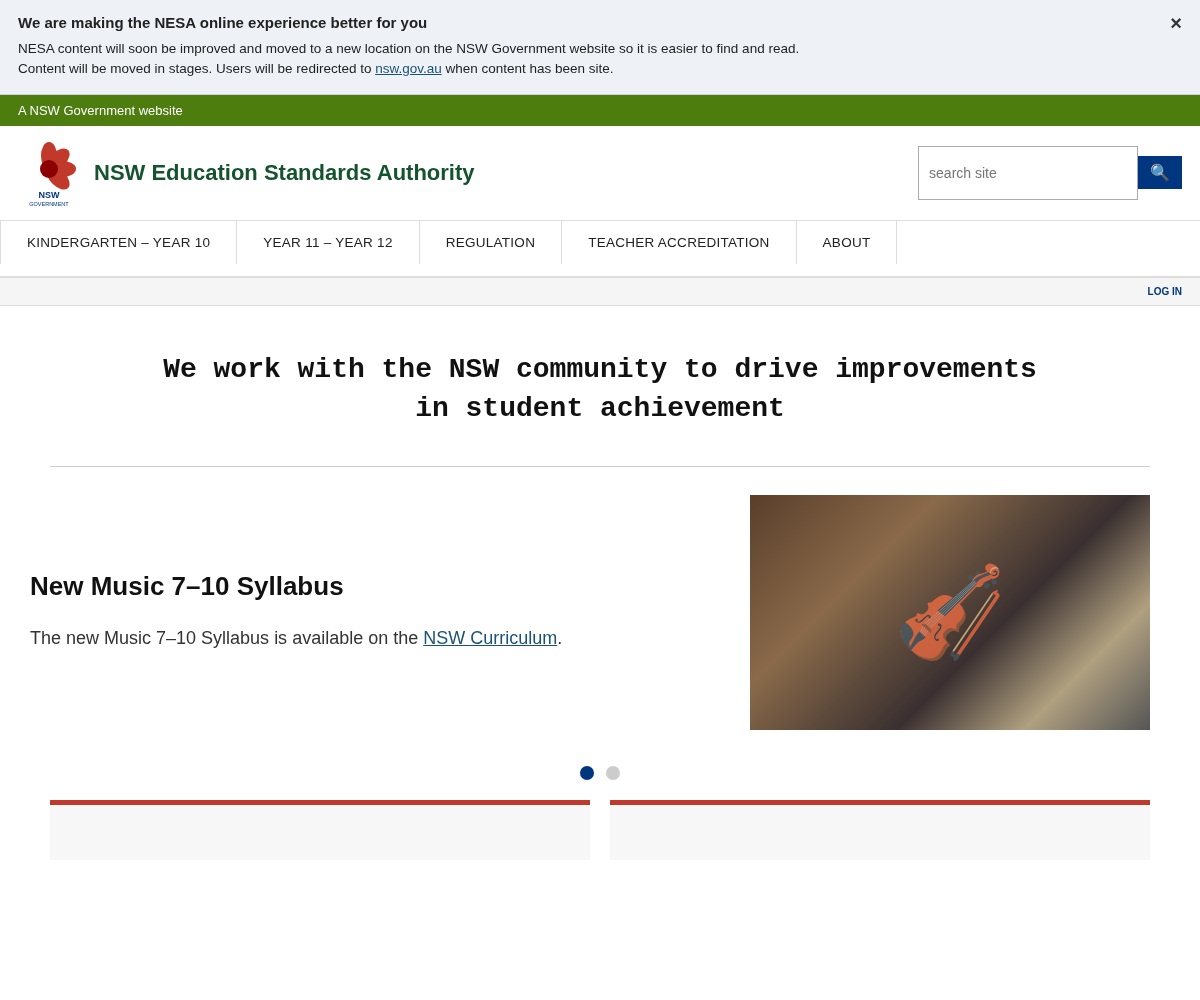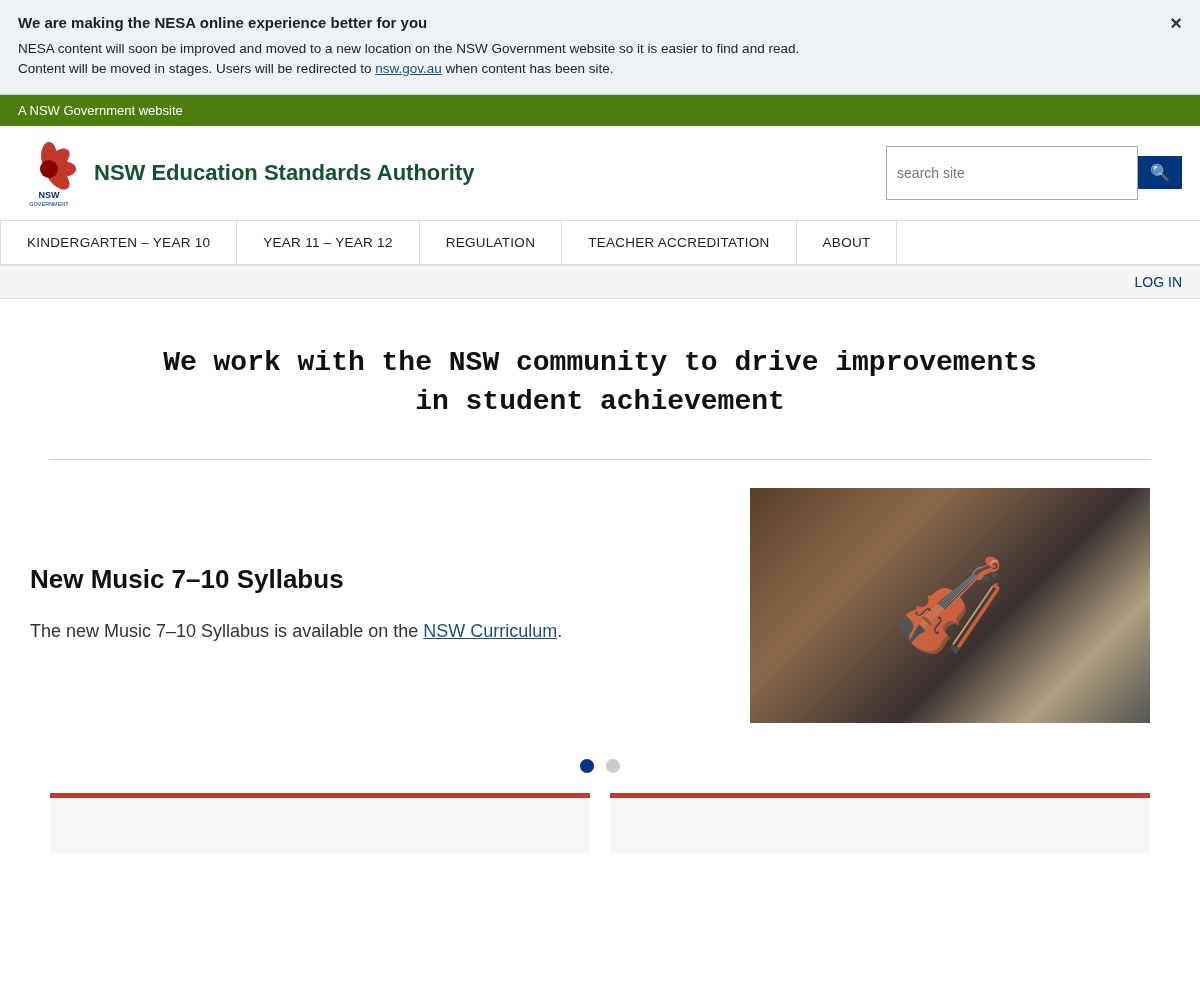--- a/index.html
+++ b/index.html
@@ -65,21 +65,21 @@
       font-weight: bold;
     }
     #header .search-area {
       display: flex;
       align-items: center;
     }
     #header .search-input {
       border: 1px solid #aaa;
       padding: 18px 10px;
       font-size: 14px;
-      width: 252px;
+      width: 220px;
       outline: none;
     }
     #header .search-btn {
       background: #003580;
       border: none;
       padding: 7px 12px;
       cursor: pointer;
       color: #fff;
       font-size: 16px;
     }
@@ -91,21 +91,21 @@
     }
 
     
     #nav {
       border-bottom: 2px solid #ddd;
       background: #fff;
     }
     #nav ul {
       display: flex;
       list-style: none;
-      padding: 0 0 0 0;
+      padding: 0 0 12px 0;
     }
     #nav ul li a {
       display: block;
       padding: 14px 26px;
       font-size: 13.5px;
       color: #222;
       text-decoration: none;
       border-right: 1px solid #ddd;
       letter-spacing: 0.02em;
       font-weight: 500;
@@ -115,23 +115,23 @@
     
     #login-bar {
       background: #f5f5f5;
       display: flex;
       justify-content: flex-end;
       padding: 8px 18px;
       border-bottom: 1px solid #ddd;
     }
     #login-bar a {
       color: #003580;
-      font-size: 14px;
+      font-size: 10px;
       text-decoration: none;
-      font-weight: normal;
+      font-weight: bold;
     }
 
     
     #hero {
       text-align: center;
       padding: 44px 0 20px 0;
       background: #fff;
     }
     #hero h1 {
       font-size: 28px;

